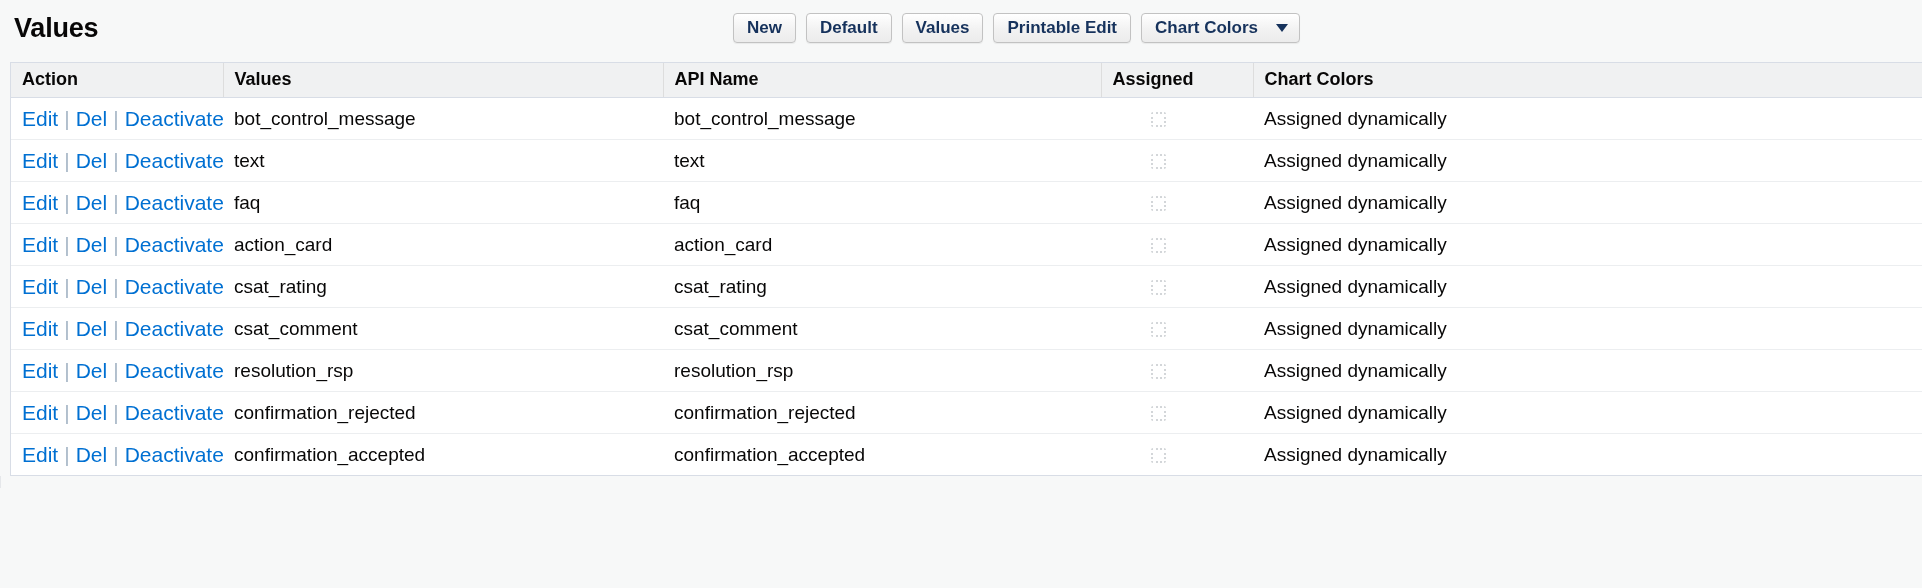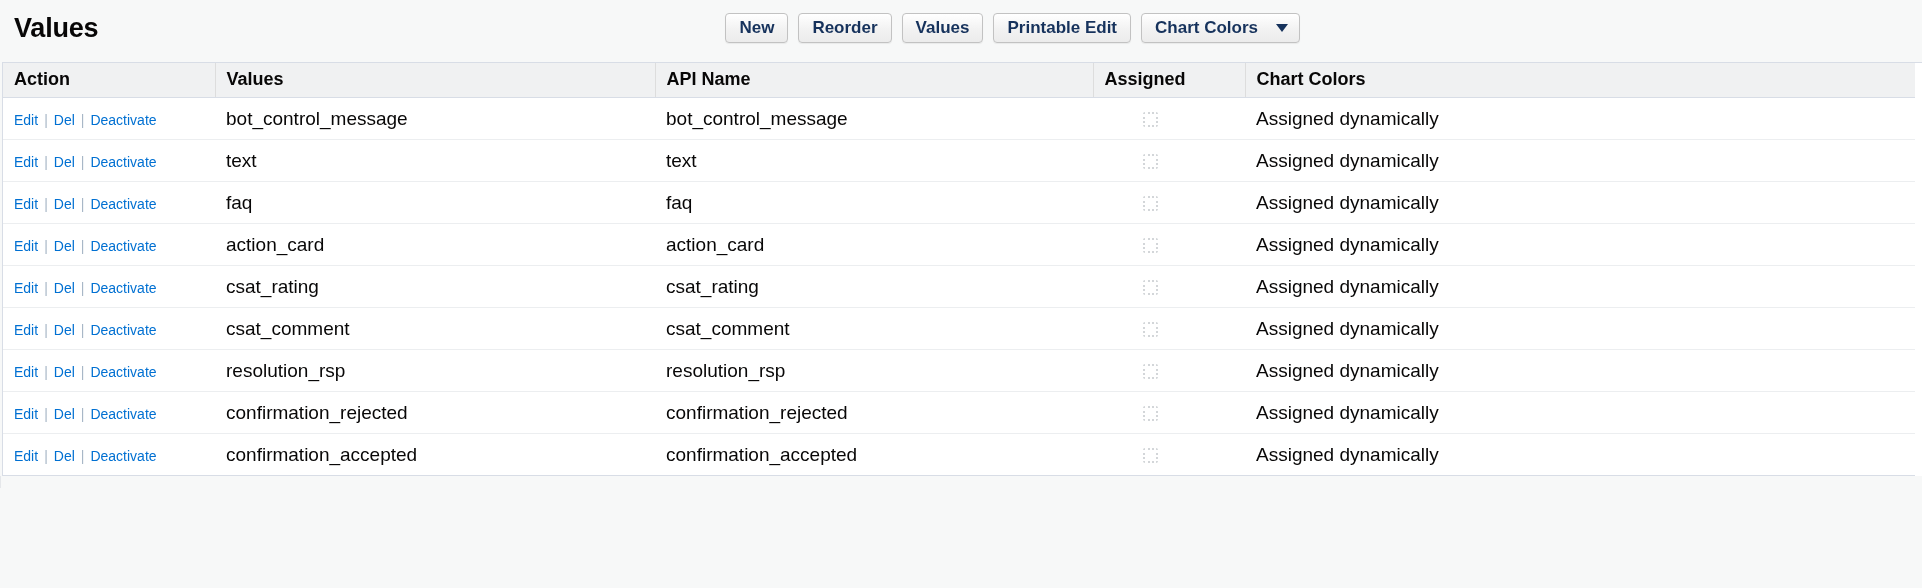--- a/index.html
+++ b/index.html
@@ -65,21 +65,21 @@
     display: inline-block;
     width: 0;
     height: 0;
     border-left: 6px solid transparent;
     border-right: 6px solid transparent;
     border-top: 8px solid #16325c;
   }
 
   
   .table-wrap {
-    margin: 6px 0 0 2px;
+    margin: 6px 0 0 10px;
     border-top: 1px solid #d8dde6;
     border-left: 1px solid #d8dde6;
     background: #fff;
   }
   table.values {
     border-collapse: collapse;
     width: 1912px;
     table-layout: fixed;
   }
   table.values th {
@@ -113,21 +113,21 @@
   .col-values  { width: 440px; }
   .col-api     { width: 438px; }
   .col-default { width: 152px; }
   .col-chart   { width: 670px; }
 
   td.cell-default { text-align: left; padding-left: 0; }
 
   .action-links {
     display: inline-flex;
     align-items: center;
-    font-size: 14px;
+    font-size: 21px;
     white-space: nowrap;
   }
   .action-links a {
     color: #0070d2;
     text-decoration: none;
     cursor: pointer;
   }
   .sep {
     color: #a8b7c7;
     padding: 0 6px;
@@ -156,21 +156,21 @@
 
 <div id="page">
 
   <div class="topbar">
     <div class="page-title">Values</div>
     <div class="toolbar">
         <button class="btn">
           <span>New</span>
         </button>
         <button class="btn">
-          <span>Reorder</span>
+          <span>Default</span>
         </button>
         <button class="btn">
           <span>Values</span>
         </button>
         <button class="btn">
           <span>Printable Edit</span>
         </button>
         <button class="btn dropdown">
           <span>Chart Colors</span>
           <span class="caret"></span>

